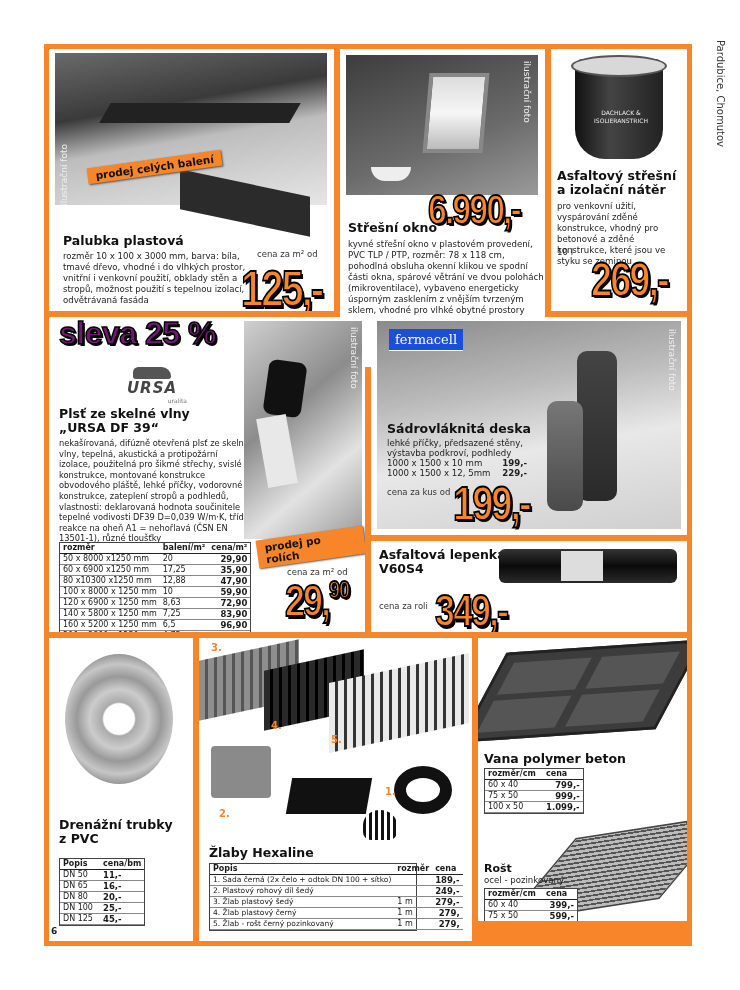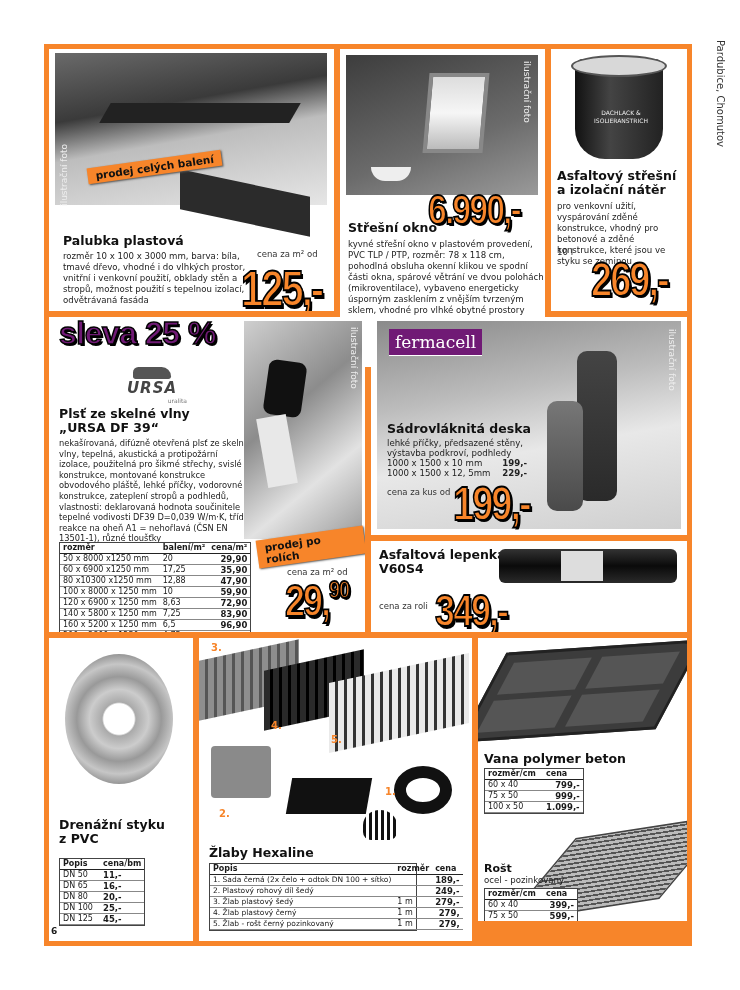--- a/index.html
+++ b/index.html
@@ -142,21 +142,21 @@
         </tbody>
       </table>
     </div>
   </div>
 
   <div class="panel" style="left:327px;top:273px;width:316px;height:218px;">
     <div class="photo" style="left:6px;top:4px;width:304px;height:208px;background:linear-gradient(170deg,#8a8a8a,#bcbcbc 35%,#e8e8e8 60%,#cfcfcf);">
       <div style="position:absolute;left:200px;top:30px;width:40px;height:150px;background:linear-gradient(#444,#2a2a2a);border-radius:10px;"></div>
       <div style="position:absolute;left:170px;top:80px;width:36px;height:110px;background:linear-gradient(#777,#4a4a4a);border-radius:10px;"></div>
     </div>
-    <div style="position:absolute;left:18px;top:12px;padding:3px 6px;background:#701a75;color:#fff;font-family:'DejaVu Serif',serif;font-size:17px;border-bottom:1px solid #fff;">fermacell</div>
+    <div style="position:absolute;left:18px;top:12px;padding:3px 6px;background:#1d4ed8;color:#fff;font-family:'DejaVu Serif',serif;font-size:13px;border-bottom:1px solid #fff;">fermacell</div>
     <div class="ill r" style="left:296px;top:12px;">ilustrační foto</div>
     <h2 style="position:absolute;left:16px;top:105px;">Sádrovláknitá deska</h2>
     <div class="desc" style="position:absolute;left:16px;top:121px;">lehké příčky, předsazené stěny,</div>
     <div class="desc" style="position:absolute;left:16px;top:131px;">výstavba podkroví, podhledy</div>
     <div class="desc" style="position:absolute;left:16px;top:141px;width:140px;"><span>1000 x 1500 x 10 mm</span><b style="float:right;">199,-</b></div>
     <div class="desc" style="position:absolute;left:16px;top:151px;width:140px;"><span>1000 x 1500 x 12, 5mm</span><b style="float:right;">229,-</b></div>
     <div class="label" style="left:16px;top:170px;">cena za kus od</div>
     <div class="price" style="left:82px;top:160px;font-size:38px;">199,-</div>
   </div>
 
@@ -165,21 +165,21 @@
     <h2 style="position:absolute;left:8px;top:21px;">V60S4</h2>
     <div style="position:absolute;left:128px;top:8px;width:178px;height:34px;border-radius:6px;background:linear-gradient(#333,#0a0a0a 50%,#2a2a2a);">
       <div style="position:absolute;left:62px;top:2px;width:42px;height:30px;background:#ddd;"></div>
     </div>
     <div class="label" style="left:8px;top:60px;">cena za roli</div>
     <div class="price" style="left:64px;top:44px;font-size:36px;">349,-</div>
   </div>
 
   <div class="panel" style="left:5px;top:594px;width:144px;height:303px;">
     <div style="position:absolute;left:16px;top:16px;width:108px;height:130px;border-radius:50%;background:radial-gradient(circle,#fff 18%,#aaa 20%,#ccc 35%,#999 50%,#c6c6c6 65%,#8a8a8a 80%);"></div>
-    <h2 style="position:absolute;left:10px;top:180px;">Drenážní styku</h2>
+    <h2 style="position:absolute;left:10px;top:180px;">Drenážní trubky</h2>
     <h2 style="position:absolute;left:10px;top:194px;">z PVC</h2>
     <div class="tbl" style="position:absolute;left:10px;top:220px;">
       <table>
         <thead>
             <tr>
               <th>Popis</th>
               <th>cena/bm</th>
             </tr>
           </thead>
         <tbody>

